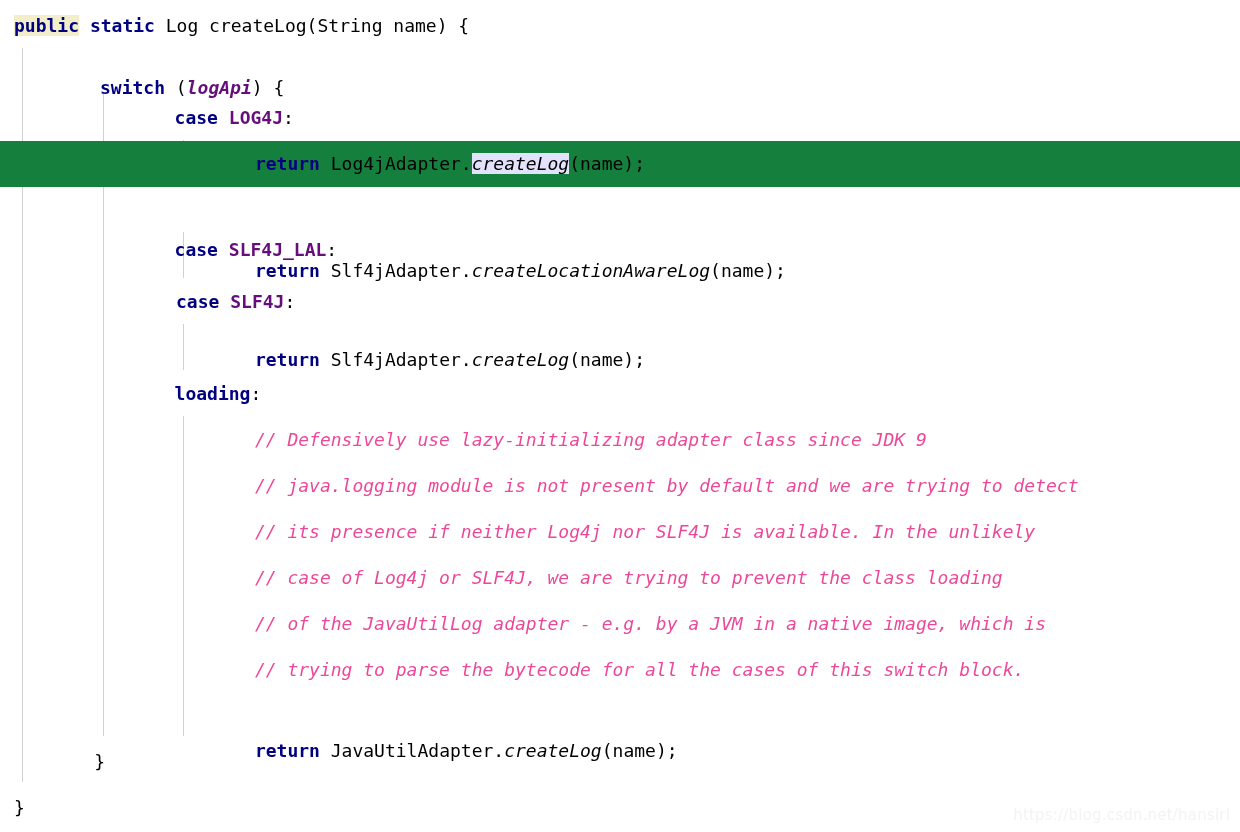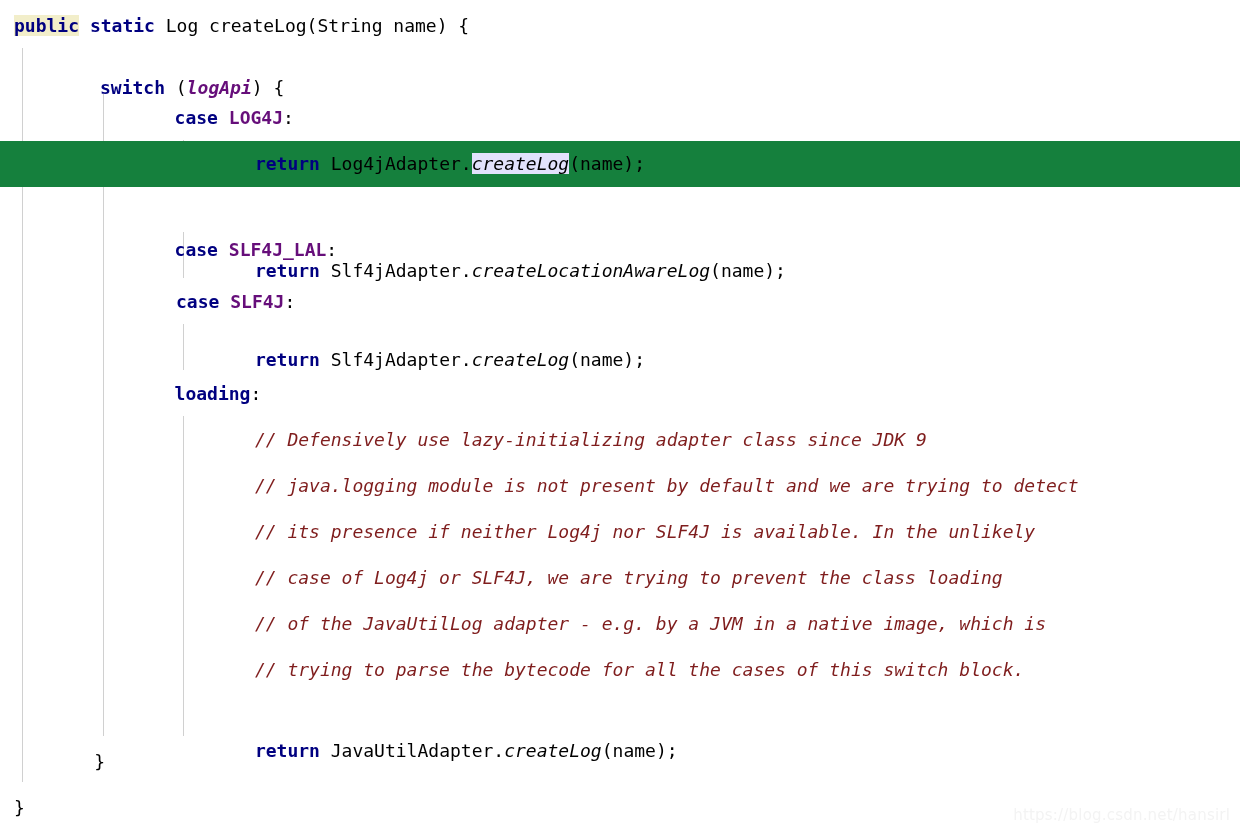--- a/index.html
+++ b/index.html
@@ -50,21 +50,21 @@
     white-space: pre;
     display: block;
   }
 
   
   .kw    { color: #000080; font-weight: bold; }
   .enumc { color: #660e7a; font-weight: bold; }
   .field { color: #660e7a; font-weight: bold; font-style: italic; }
   .meth  { color: #000000; font-style: italic; }
   .plain { color: #000000; }
-  .cmt   { color: #7f1d1d; font-style: italic; }
+  .cmt   { color: #ec4899; font-style: italic; }
 
   
   .hl-search { background: #f2eeca; }
   .hl-ident  { background: #e2e2fc; }
 
   
   #watermark {
     position: absolute;
     right: 10px;
     bottom: 8px;

